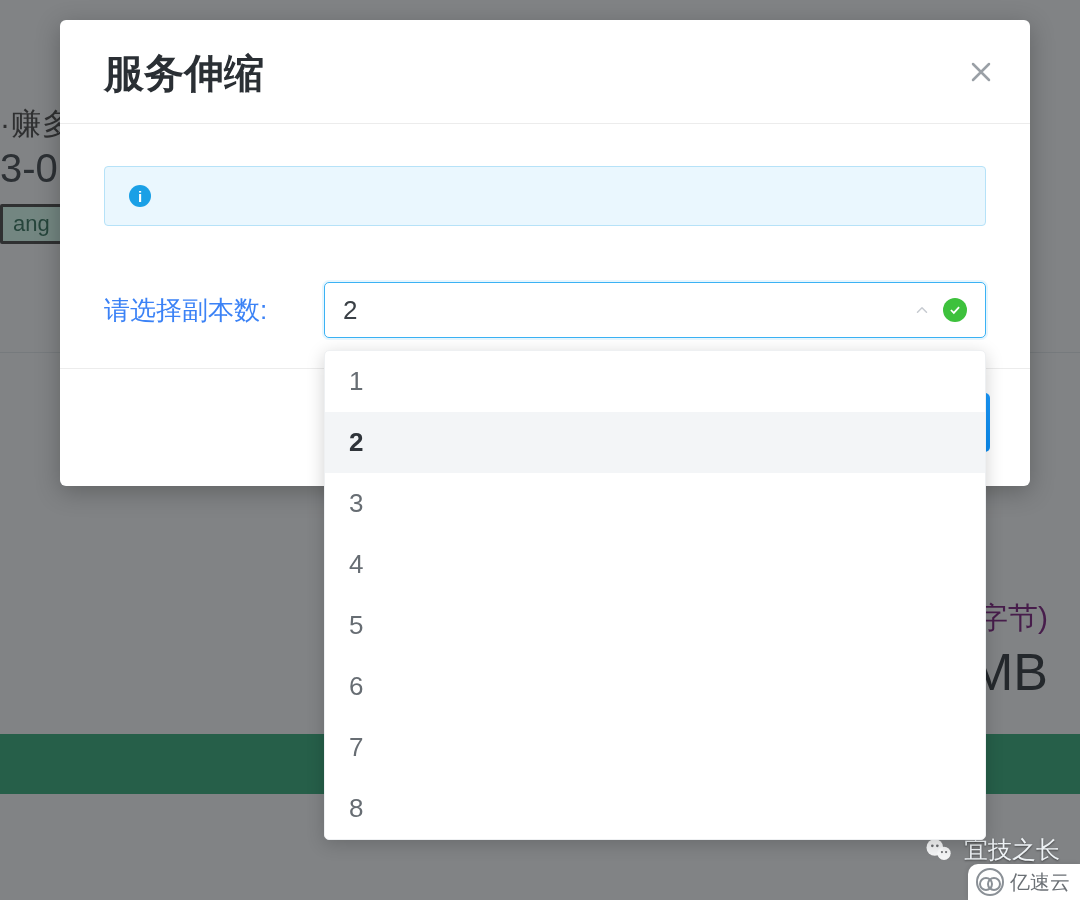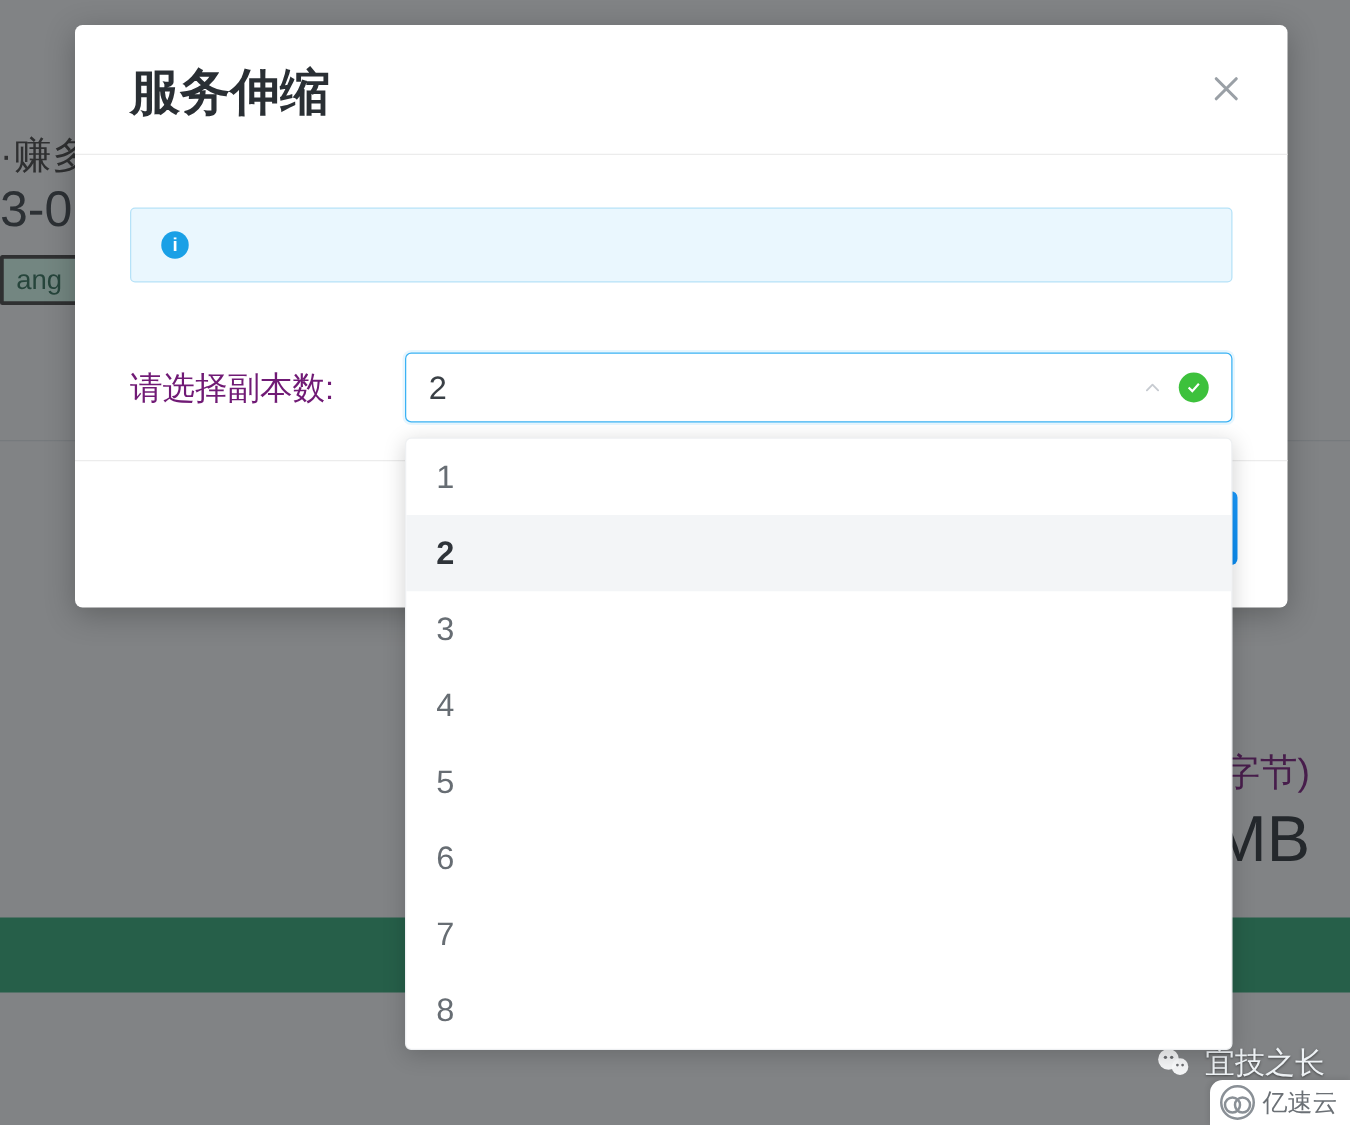--- a/index.html
+++ b/index.html
@@ -149,21 +149,21 @@
   }
 
   .form-row {
     margin-top: 56px;
     display: flex;
     align-items: center;
   }
   .form-label {
     width: 220px;
     font-size: 26px;
-    color: #701a75;
+    color: #3b82f6;
   }
   .form-control-wrap {
     position: relative;
     flex: 1;
   }
   .select-input {
     width: 100%;
     box-sizing: border-box;
     height: 56px;
     border: 1.5px solid #3bb2f4;

